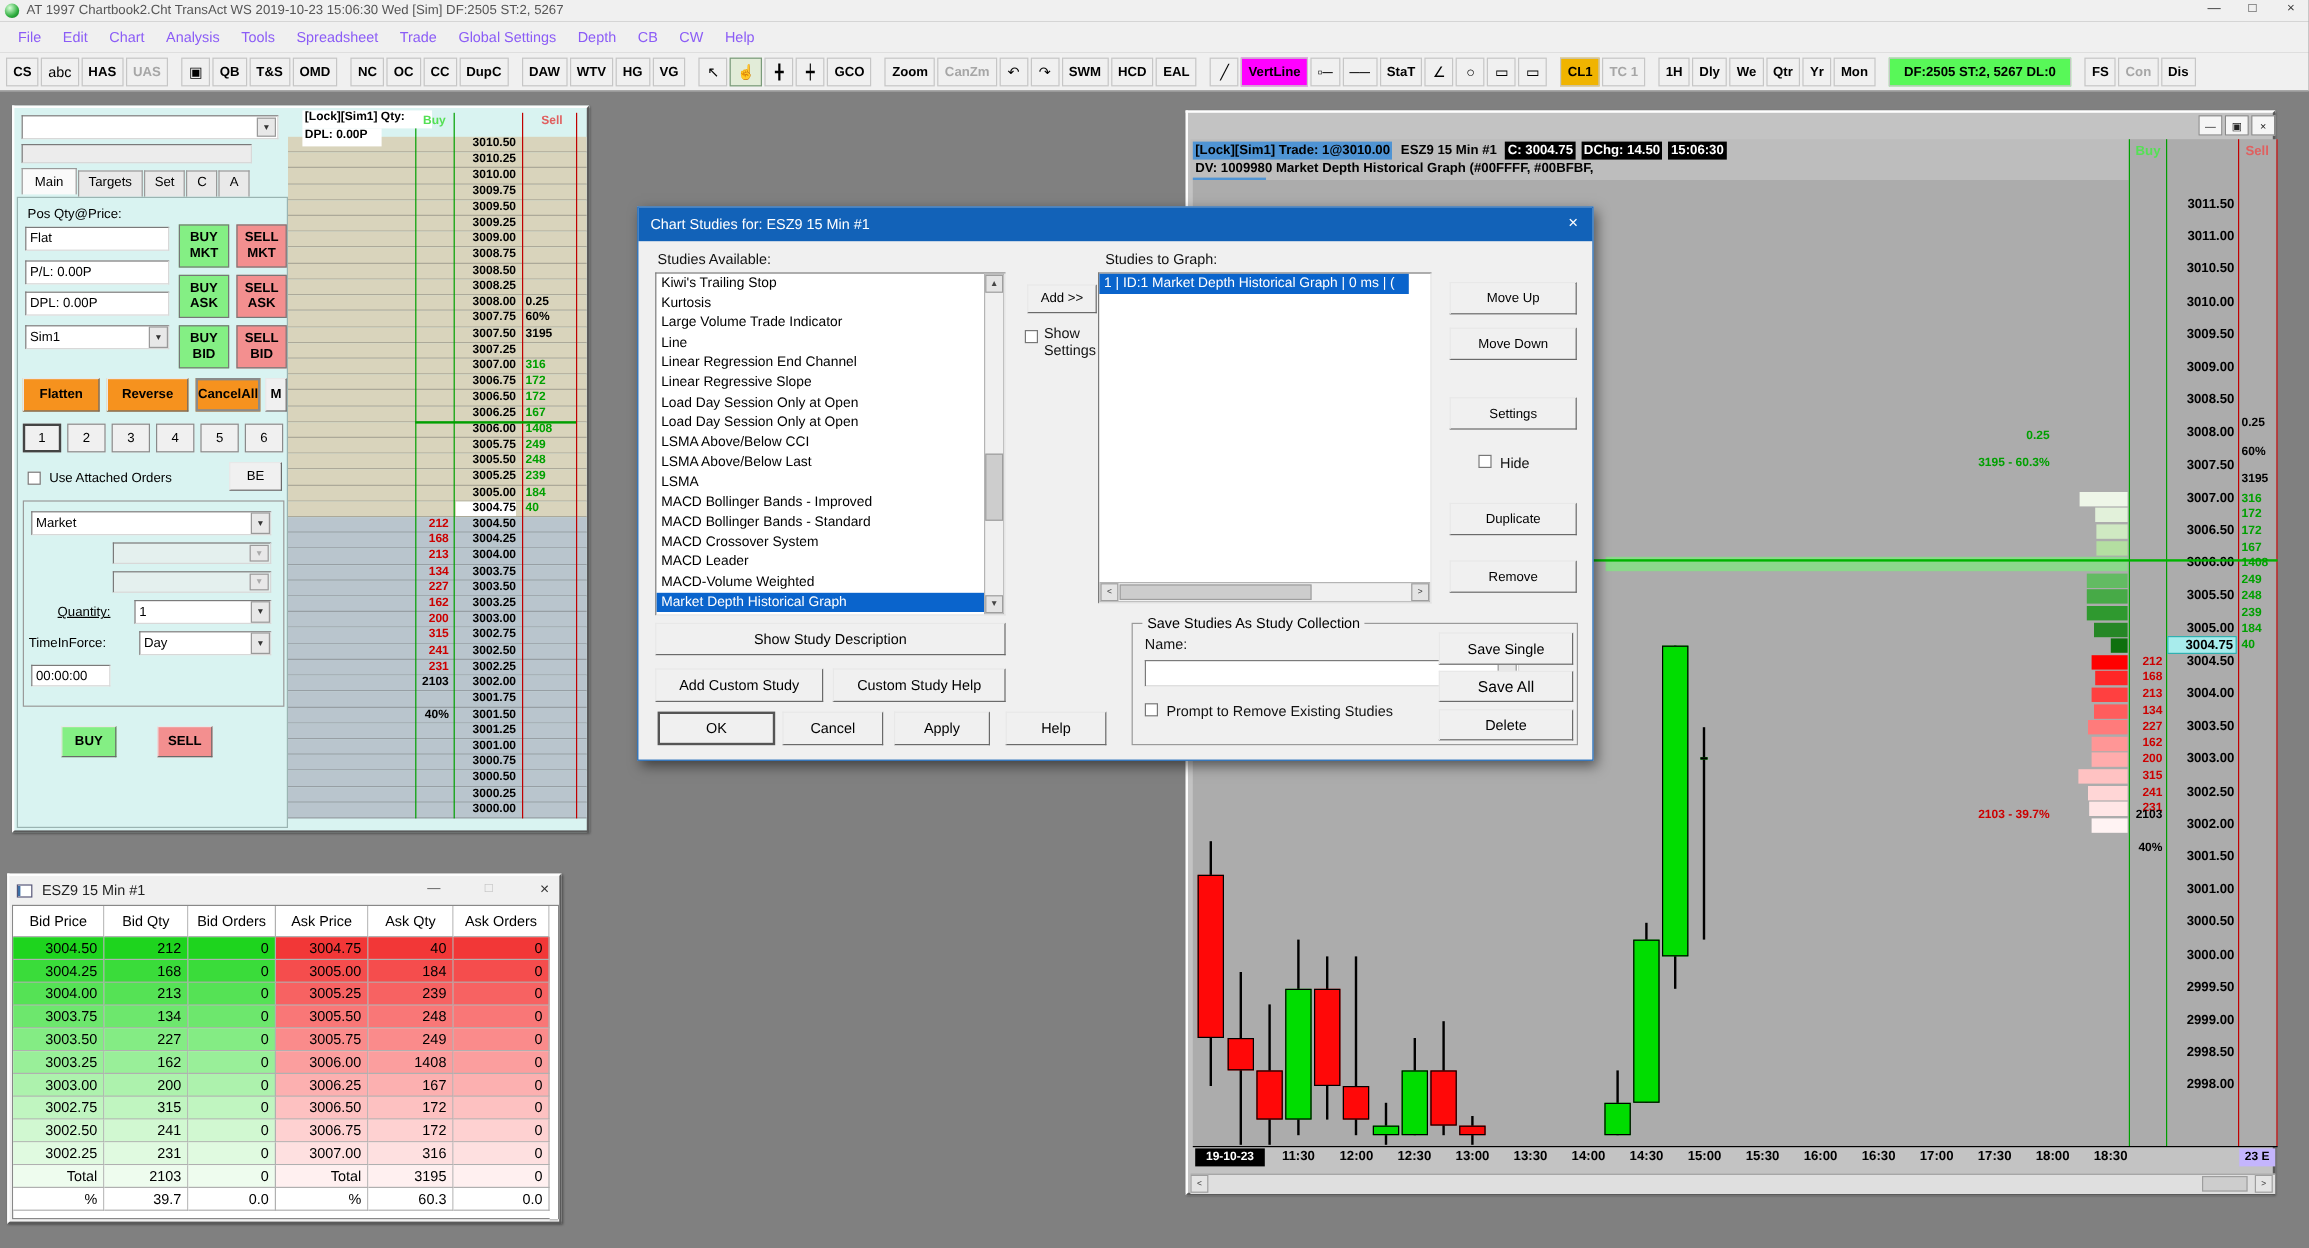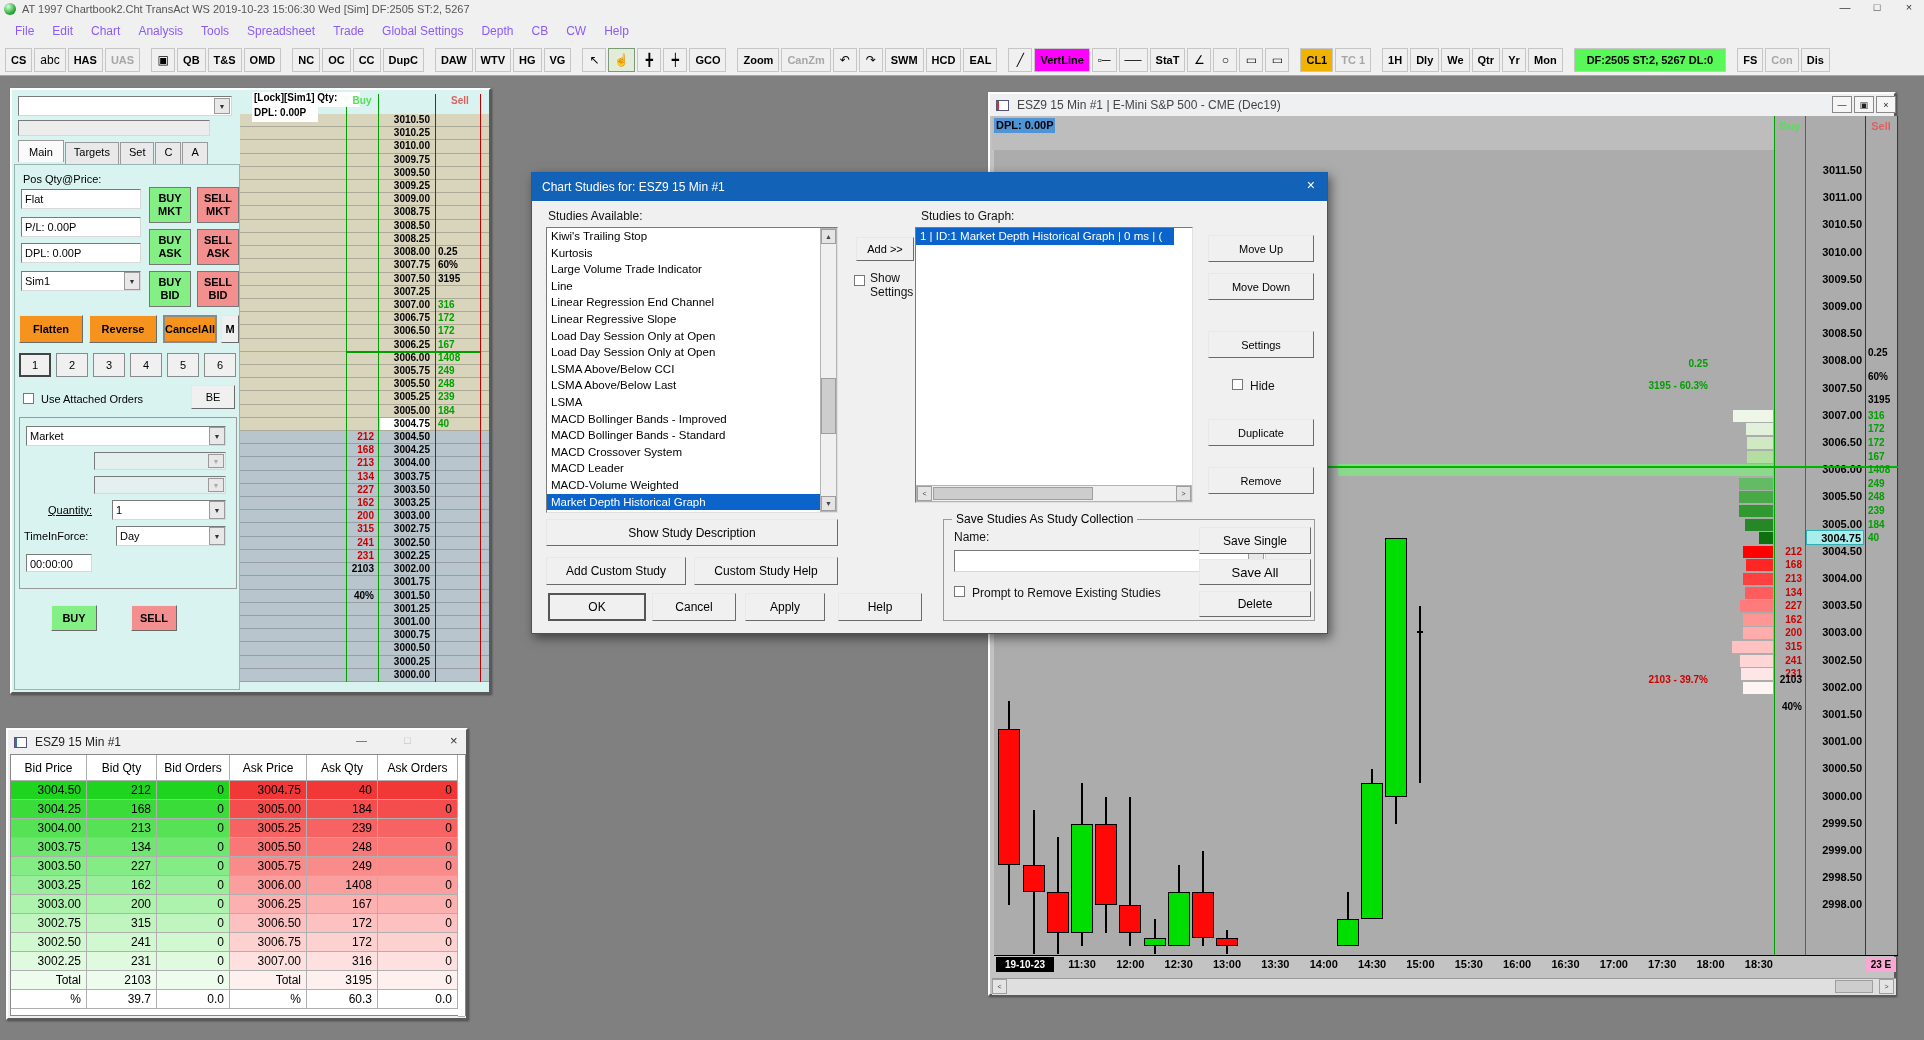--- a/index.html
+++ b/index.html
@@ -449,29 +449,25 @@
       <div style="position: absolute; left: 0px; top: 235px; width: 76px; height: 19px; background: rgb(255, 255, 255); border-right: 1px solid rgb(176, 176, 176); border-bottom: 1px solid rgb(176, 176, 176); font-size: 12px; display: flex; align-items: center; justify-content: flex-end; padding: 0px 5px;">%</div>
       <div style="position: absolute; left: 76px; top: 235px; width: 70px; height: 19px; background: rgb(255, 255, 255); border-right: 1px solid rgb(176, 176, 176); border-bottom: 1px solid rgb(176, 176, 176); font-size: 12px; display: flex; align-items: center; justify-content: flex-end; padding: 0px 5px;">39.7</div>
       <div style="position: absolute; left: 146px; top: 235px; width: 73px; height: 19px; background: rgb(255, 255, 255); border-right: 1px solid rgb(176, 176, 176); border-bottom: 1px solid rgb(176, 176, 176); font-size: 12px; display: flex; align-items: center; justify-content: flex-end; padding: 0px 5px;">0.0</div>
       <div style="position: absolute; left: 219px; top: 235px; width: 77px; height: 19px; background: rgb(255, 255, 255); border-right: 1px solid rgb(176, 176, 176); border-bottom: 1px solid rgb(176, 176, 176); font-size: 12px; display: flex; align-items: center; justify-content: flex-end; padding: 0px 5px;">%</div>
       <div style="position: absolute; left: 296px; top: 235px; width: 71px; height: 19px; background: rgb(255, 255, 255); border-right: 1px solid rgb(176, 176, 176); border-bottom: 1px solid rgb(176, 176, 176); font-size: 12px; display: flex; align-items: center; justify-content: flex-end; padding: 0px 5px;">60.3</div>
       <div style="position: absolute; left: 367px; top: 235px; width: 80px; height: 19px; background: rgb(255, 255, 255); border-right: 1px solid rgb(176, 176, 176); border-bottom: 1px solid rgb(176, 176, 176); font-size: 12px; display: flex; align-items: center; justify-content: flex-end; padding: 0px 5px;">0.0</div>
     </div>
 </div>
 
 <div class="w3d" id="chart-window" style="left:988px;top:92px;width:908px;height:904px;background:#c3c3c3">
-  <div style="position:absolute;left:0;top:0;right:0;height:22px;background:#eef0f2;display:flex;align-items:center;padding-left:6px">
-    <span style="display:inline-block;width:13px;height:11px;background:#fff;border:1px solid #557;margin-right:8px;
-                 box-shadow:inset 2px 0 0 #c33"></span>
-    <span style="font-size:12px;color:#444">ESZ9  15 Min   #1 | E-Mini S&amp;P 500 - CME  (Dec19)</span>
-  </div>
   <div class="wnd-btn" style="left:842px;top:2px">—</div>
   <div class="wnd-btn" style="left:864px;top:2px">▣</div>
   <div class="wnd-btn" style="left:886px;top:2px">×</div>
   <div id="chart-info" style="position:absolute;left:2px;top:22px;width:782px;height:34px;background:#bdbdbd;padding:2px 2px;overflow:hidden">
+    <div id="chart-info1"><span class="seg sel">[Lock][Sim1]  Trade: 1@3010.00</span><span class="seg">ESZ9  15 Min   #1</span><span class="seg inv">C: 3004.75</span><span class="seg inv">DChg: 14.50</span><span class="seg inv">15:06:30</span><span class="seg">DV: 1009980 Market Depth Historical Graph   (#00FFFF, #00BFBF,</span></div>
       <div id="chart-info2"><span class="seg sel">DPL: 0.00P</span></div>
   </div>
   <div id="chart-body"></div>
 <div style="position: absolute; left: 4px; top: 56px; width: 780px; height: 805px; background: rgb(172, 172, 172);"></div>
     <div style="position: absolute; left: 784px; top: 22px; width: 124px; height: 839px; background: rgb(172, 172, 172);"></div>
     <div style="position: absolute; left: 784px; top: 22px; width: 1px; height: 839px; background: rgb(0, 160, 0);"></div>
     <div style="position: absolute; left: 815px; top: 22px; width: 1px; height: 839px; background: rgb(0, 160, 0);"></div>
     <div style="position: absolute; left: 875px; top: 22px; width: 1px; height: 839px; background: rgb(192, 0, 0);"></div>
     <div style="position: absolute; left: 907px; top: 22px; width: 1px; height: 839px; background: rgb(192, 0, 0);"></div>
     <div style="position: absolute; left: 786px; top: 26px; width: 28px; text-align: center; font-weight: bold; color: rgb(85, 224, 85);">Buy</div>
@@ -593,21 +589,21 @@
     <div class="timelabel" style="left: 358.1px; top: 864px;">14:30</div>
     <div class="timelabel" style="left: 406.45px; top: 864px;">15:00</div>
     <div class="timelabel" style="left: 454.8px; top: 864px;">15:30</div>
     <div class="timelabel" style="left: 503.15px; top: 864px;">16:00</div>
     <div class="timelabel" style="left: 551.5px; top: 864px;">16:30</div>
     <div class="timelabel" style="left: 599.85px; top: 864px;">17:00</div>
     <div class="timelabel" style="left: 648.2px; top: 864px;">17:30</div>
     <div class="timelabel" style="left: 696.55px; top: 864px;">18:00</div>
     <div class="timelabel" style="left: 744.9px; top: 864px;">18:30</div>
     <div style="position: absolute; left: 6px; top: 863px; width: 58px; height: 15px; background: rgb(0, 0, 0); color: rgb(255, 255, 255); font-weight: bold; font-size: 10px; display: flex; align-items: center; justify-content: center;">19-10-23</div>
-    <div style="position: absolute; left: 876px; top: 863px; width: 30px; height: 15px; background: #f9a8d4; font-weight: bold; font-size: 10px; display: flex; align-items: center; justify-content: center;">23 E</div>
+    <div style="position: absolute; left: 876px; top: 863px; width: 30px; height: 15px; background: #c4b5fd; font-weight: bold; font-size: 10px; display: flex; align-items: center; justify-content: center;">23 E</div>
     <div style="position: absolute; left: 2px; top: 884px; width: 904px; height: 17px; background: rgb(223, 223, 223); border-top: 1px solid rgb(153, 153, 153);"></div>
     <div class="sarrow" style="left: 2px; top: 885px; width: 15px; height: 15px;">&lt;</div>
     <div class="sarrow" style="left: 889px; top: 885px; width: 15px; height: 15px;">&gt;</div>
     <div class="sthumb" style="left: 845px; top: 886px; width: 38px; height: 13px;"></div>
   </div>
 
 <div id="dialog" style="left:531px;top:172px;width:797px;height:462px">
   <div id="dialog-title">
     <span>Chart Studies for: ESZ9  15 Min   #1</span>
     <span style="position:absolute;right:12px;top:4px;font-size:14px">×</span>

